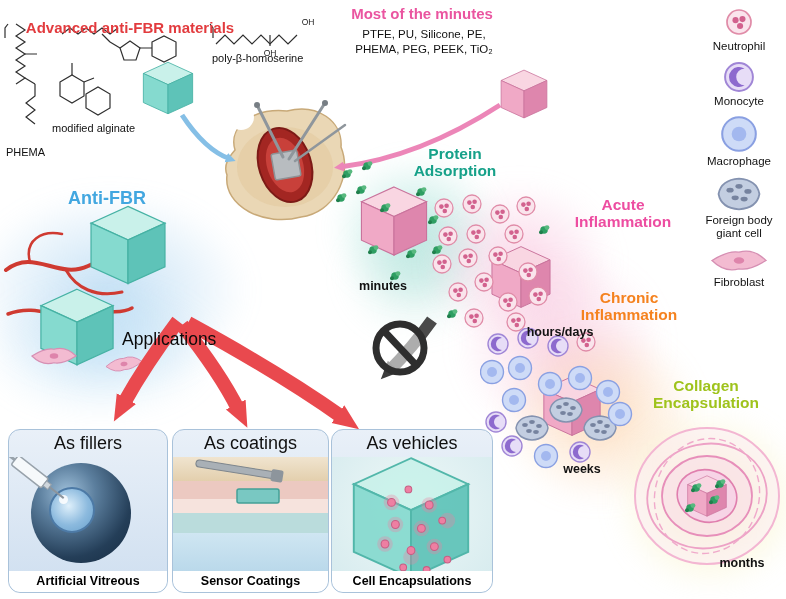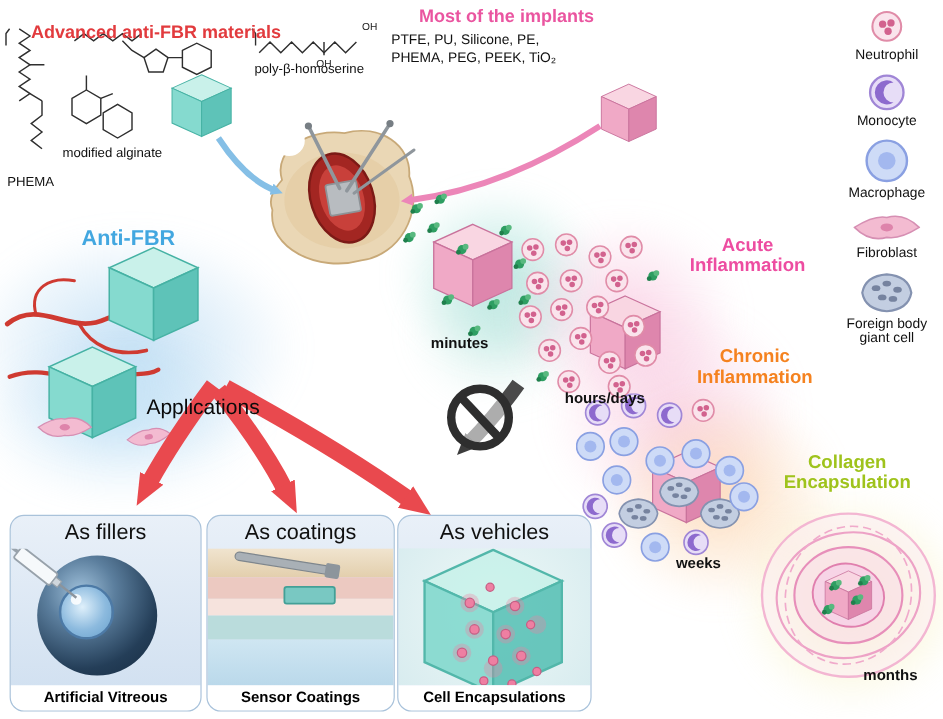--- a/index.html
+++ b/index.html
@@ -7,21 +7,21 @@
   .canvas{position:relative;width:786px;height:599px;background:#fff;overflow:hidden}
   .abs{position:absolute}
   .glow{position:absolute;border-radius:50%;filter:blur(11px);z-index:0}
   .z1{z-index:1}
   .sec-title{position:absolute;z-index:2;font-weight:bold;font-size:15px;text-align:center}
   .c-red{color:#e23b3e}.c-pinkt{color:#ea55a0}.c-blue{color:#42a7e0}
   .c-teal{color:#16a189}.c-magenta{color:#ed4da1}.c-orange{color:#f5821f}.c-green{color:#9fc31c}
   .stage{position:absolute;z-index:2;font-weight:bold;font-size:15.5px;line-height:1.12;text-align:center}
   .time{position:absolute;z-index:2;font-weight:bold;font-size:12.5px;color:#111;text-align:center}
   .chem-label{position:absolute;z-index:2;font-size:11px;color:#111;text-align:left}
-  .impl-list{position:absolute;z-index:2;font-size:11.5px;color:#111;text-align:left;line-height:1.3}
+  .impl-list{position:absolute;z-index:2;font-size:11.5px;color:#111;text-align:center;line-height:1.3}
   .apps-label{position:absolute;z-index:3;font-weight:normal;font-size:17.5px;color:#0a0a0a}
   .antifbr-label{position:absolute;z-index:2;font-weight:bold;font-size:18px}
   .legend{position:absolute;left:694px;top:6px;width:90px;display:flex;flex-direction:column;align-items:center;z-index:3}
   .leg-item{display:flex;flex-direction:column;align-items:center;margin-bottom:8px}
   .legend-label{font-size:11.5px;color:#111;text-align:center;line-height:1.1;margin-top:2px}
   .panel{position:absolute;top:429px;height:162px;background:linear-gradient(180deg,#e9f0f8,#cfdff0);border:1px solid #a9c2da;border-radius:12px;z-index:3;overflow:hidden}
   .panel-title{position:relative;z-index:2;font-size:18px;color:#101010;text-align:center;padding-top:3px}
   .p-img{position:absolute;top:27px;left:0;right:0;bottom:21px;overflow:hidden}
   .panel-caption{position:absolute;z-index:2;left:0;right:0;bottom:0;height:21px;background:#fff;font-weight:bold;font-size:12.5px;text-align:center;line-height:21px;border-radius:0 0 11px 11px}
   .layer{position:absolute;left:0;right:0}
@@ -116,21 +116,21 @@
     <path d="M58,21 v11" fill="none" stroke="#2f2f2f" stroke-width="1.2"></path>
     <text x="58" y="42" font-size="8.5" fill="#222" text-anchor="middle">OH</text>
     <text x="96" y="11" font-size="8.5" fill="#222" text-anchor="middle">OH</text>
   </svg>
   <div class="chem-label" style="left:212px;top:52px;width:112px">poly-β-homoserine</div>
 
   <svg class="abs z1" style="left:140px;top:60px" width="56" height="56" viewBox="0 0 100 100">
       <use href="#cube-teal"></use>
     </svg>
 
-  <div class="sec-title c-pinkt" style="left:322px;top:5px;width:200px">Most of the implants</div>
+  <div class="sec-title c-pinkt" style="left:322px;top:5px;width:200px">Most of the minutes</div>
   <div class="impl-list" style="left:326px;top:27px;width:196px">
     <div>PTFE, PU, Silicone, PE,</div>
     <div>PHEMA, PEG, PEEK, TiO₂</div>
   </div>
   <svg class="abs z1" style="left:498px;top:68px" width="52" height="52" viewBox="0 0 100 100">
       <use href="#cube-pink"></use>
     </svg>
 
   <svg class="abs z1" style="left:205px;top:95px" width="155" height="145" viewBox="0 0 155 145">
     <path d="M30,55 C22,28 55,12 82,16 C112,8 138,26 136,52 C148,82 128,118 96,122 C60,132 18,112 22,80 C18,70 24,62 30,55 Z" fill="#ead7b5" stroke="#c8a978" stroke-width="1.5"></path>
@@ -204,20 +204,21 @@
     <defs>
       <marker id="mDark" markerUnits="userSpaceOnUse" markerWidth="22" markerHeight="20" refX="5" refY="8" orient="auto">
           <path d="M0,0 L18,8 L0,16 Z" fill="#3c3c3c"></path>
         </marker>
     </defs>
     <path d="M82,10 Q62,38 40,60" fill="none" stroke="#4a4a4a" stroke-width="12" marker-end="url(#mDark)"></path>
     <circle cx="50" cy="38" r="24" fill="rgba(255,255,255,0.55)" stroke="#2e2e2e" stroke-width="7"></circle>
     <line x1="34" y1="21" x2="66" y2="55" stroke="#2e2e2e" stroke-width="7"></line>
   </svg>
 
+  <div class="stage c-teal" style="left:402px;top:145px;width:106px">Protein Adsorption</div>
   <svg class="abs z1" style="left:333px;top:158px" width="118" height="128" viewBox="0 0 118 128">
     <use href="#protein" transform="translate(14,16)"></use>
     <use href="#protein" transform="translate(34,8)"></use>
     <use href="#protein" transform="translate(8,40)"></use>
     <use href="#protein" transform="translate(28,32)"></use>
     <use href="#cube-pink" transform="translate(24,26) scale(0.74)"></use>
     <use href="#protein" transform="translate(52,50)"></use>
     <use href="#protein" transform="translate(88,34)"></use>
     <use href="#protein" transform="translate(100,62)"></use>
     <use href="#protein" transform="translate(40,92)"></use>
@@ -243,21 +244,21 @@
     <use href="#cell-neutrophil" transform="translate(70,62)"></use>
     <use href="#cell-neutrophil" transform="translate(100,78)"></use>
     <use href="#cell-neutrophil" transform="translate(56,88)"></use>
     <use href="#cell-neutrophil" transform="translate(30,98)"></use>
     <use href="#cell-neutrophil" transform="translate(80,108)"></use>
     <use href="#cell-neutrophil" transform="translate(110,102)"></use>
     <use href="#cell-neutrophil" transform="translate(46,124)"></use>
     <use href="#cell-neutrophil" transform="translate(88,128)"></use>
     <use href="#protein" transform="translate(24,120)"></use>
   </svg>
-  <div class="time" style="left:464px;top:325px;width:80px">hours/days</div>
+  <div class="time" style="left:520px;top:325px;width:80px">hours/days</div>
 
   <div class="stage c-orange" style="left:570px;top:289px;width:118px">Chronic Inflammation</div>
   <svg class="abs z1" style="left:480px;top:328px" width="168" height="152" viewBox="0 0 168 152">
     <use href="#cell-monocyte" transform="translate(18,16)"></use>
     <use href="#cell-monocyte" transform="translate(48,10)"></use>
     <use href="#cell-monocyte" transform="translate(78,18)"></use>
     <use href="#cell-neutrophil" transform="translate(106,14)"></use>
     <use href="#cell-macrophage" transform="translate(12,44)"></use>
     <use href="#cell-macrophage" transform="translate(40,40)"></use>
     <use href="#cube-pink" transform="translate(60,46) scale(0.64)"></use>
@@ -304,30 +305,30 @@
         </svg>
       <div class="legend-label">Monocyte</div>
     </div>
     <div class="leg-item">
       <svg width="38" height="38" viewBox="-13 -13 26 26">
           <use href="#cell-macrophage"></use>
         </svg>
       <div class="legend-label">Macrophage</div>
     </div>
     <div class="leg-item">
+      <svg width="46" height="36" viewBox="-18 -14 36 28">
+          <use href="#cell-fbgc"></use>
+        </svg>
+      <div class="legend-label" style="width:80px">Foreign body giant cell</div>
+    </div>
+    <div class="leg-item">
       <svg width="56" height="27" viewBox="-27 -13 54 26">
           <use href="#cell-fibroblast"></use>
         </svg>
       <div class="legend-label">Fibroblast</div>
-    </div>
-    <div class="leg-item">
-      <svg width="46" height="36" viewBox="-18 -14 36 28">
-          <use href="#cell-fbgc"></use>
-        </svg>
-      <div class="legend-label" style="width:80px">Foreign body giant cell</div>
     </div>
   </div>
 
   <div class="panel" style="left:8px;width:158px">
     <div class="panel-title">As fillers</div>
     <div class="p-img">
       <div class="eye"></div>
       <div class="iris"></div>
       <div class="glint"></div>
       <svg class="abs" style="left:0;top:0" width="80" height="64" viewBox="0 0 80 64">

